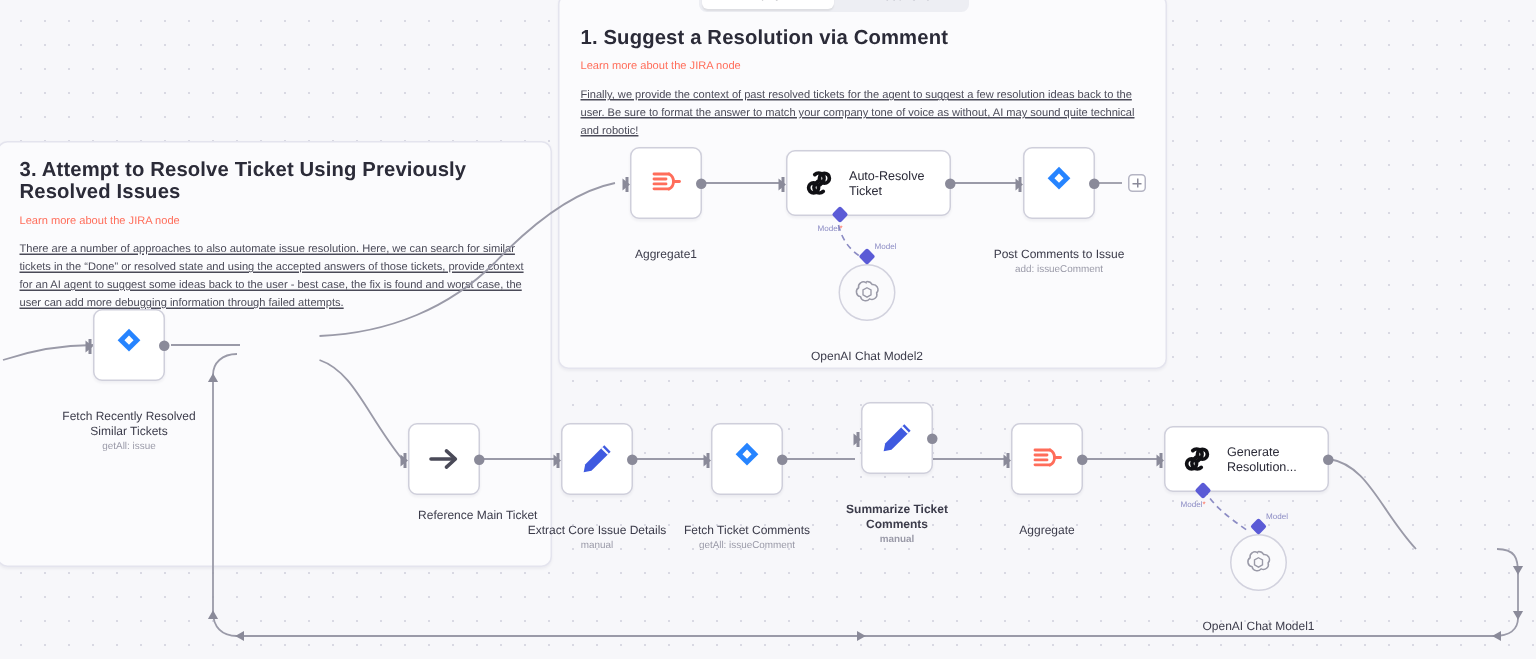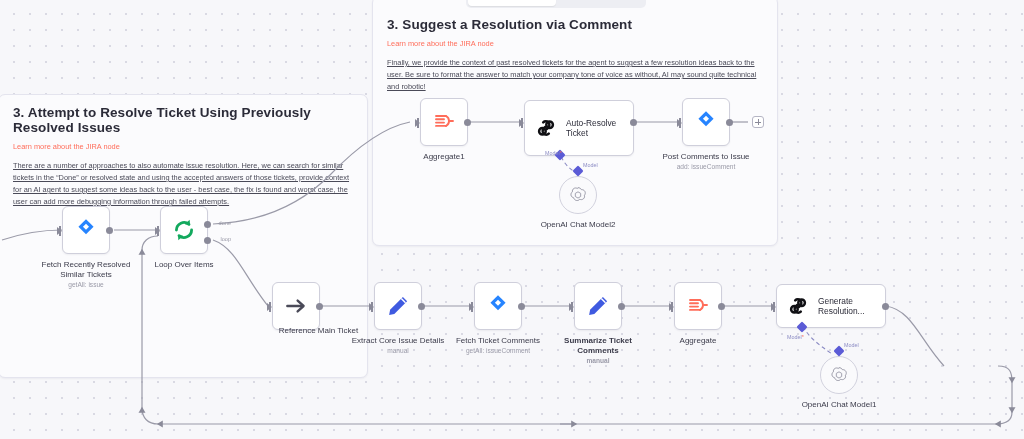--- a/index.html
+++ b/index.html
@@ -88,20 +88,21 @@
   .nbox.sq { width: 48px; height: 48px; }
   .nbox.wide { width: 108px; height: 44px; justify-content: flex-start; padding-left: 9px; gap: 8px; }
   .nlabel {
     position: absolute;
     left: 50%; transform: translateX(-50%);
     text-align: center;
     white-space: nowrap;
     font-size: 8px;
     color: #3b3b4a;
     line-height: 1.28;
+    margin-top: 13px;
   }
   .nlabel.wrap { white-space: normal; width: 96px; }
   .nsub {
     display: block;
     font-size: 6.6px;
     color: #9a9aa8;
     margin-top: 1px;
   }
   .wide-title { font-size: 8.4px; color: #2b2b38; line-height: 1.25; width: 58px; }
 
@@ -177,21 +178,21 @@
 <div id="canvas">
 
   <div class="sticky" id="sticky3" style="left:-2px; top:94px; width:370px; height:284px;">
     <h2>3. Attempt to Resolve Ticket Using Previously Resolved Issues</h2>
     <a class="link" href="#">Learn more about the JIRA node</a>
     <p>There are a number of approaches to also automate issue resolution. Here, we can search for similar tickets in the “Done” or resolved state and using the accepted answers of those tickets, provide context for an AI agent to suggest some ideas back to the user - best case, the fix is found and worst case, the user can add more debugging information through failed attempts.</p>
   </div>
 
   <div class="sticky" id="sticky4" style="left:372px; top:-4px; width:406px; height:250px;">
     <div style="height:10px"></div>
-    <h2>3. Suggest a Resolution via Comment</h2>
+    <h2>1. Suggest a Resolution via Comment</h2>
     <a class="link" href="#">Learn more about the JIRA node</a>
     <p>Finally, we provide the context of past resolved tickets for the agent to suggest a few resolution ideas back to the user. Be sure to format the answer to match your company tone of voice as without, AI may sound quite technical and robotic!</p>
   </div>
 
   <div id="tabbar">
     <div class="tab active">Editor</div>
     <div class="tab">Executions</div>
   </div>
 
   <svg id="wires" viewBox="0 0 1024 439">
@@ -249,38 +250,20 @@
       <span class="ep-in" style="left:-6px; top:20px;"></span>
       <span class="ep-out" style="right:-4px; top:20px;"></span>
     </div>
     <div class="nlabel wrap" style="top:54px;">
       <span>Fetch Recently Resolved
 Similar Tickets</span>
       <span class="nsub">getAll: issue</span>
     </div>
   </div>
 
-  <div class="node" style="left:160px; top:206px;">
-    <div class="nbox sq">
-      <svg class="ico" width="26" height="26" viewBox="0 0 24 24">
-        <path d="M5 12a7 7 0 0 1 11.6-5.2" fill="none" stroke="#13a95e" stroke-width="2.6" stroke-linecap="round"></path>
-        <path d="M19 12a7 7 0 0 1-11.6 5.2" fill="none" stroke="#13a95e" stroke-width="2.6" stroke-linecap="round"></path>
-        <path d="M17.2 2.6 L17.6 7.6 L12.8 6.6 Z" fill="#13a95e"></path>
-        <path d="M6.8 21.4 L6.4 16.4 L11.2 17.4 Z" fill="#13a95e"></path>
-      </svg>
-      <span class="ep-in" style="left:-6px; top:20px;"></span>
-      <span class="ep-out" style="right:-4px; top:14px;"></span>
-      <span class="ep-out" style="right:-4px; top:30px;"></span>
-      <span class="eplabel" style="right:-24px; top:13px;">done</span>
-      <span class="eplabel" style="right:-24px; top:29px;">loop</span>
-    </div>
-    <div class="nlabel" style="top:54px;">
-      <span>Loop Over Items</span>
-    </div>
-  </div>
 
   <div class="node" style="left:420px; top:98px;">
     <div class="nbox sq">
       <svg class="ico" width="24" height="24" viewBox="0 0 24 24">
         <g stroke="#ff6d5a" stroke-width="1.9" stroke-linecap="round">
           <line x1="4" y1="6" x2="14" y2="6"></line>
           <line x1="4" y1="9.3" x2="12" y2="9.3"></line>
           <line x1="4" y1="12.6" x2="12" y2="12.6"></line>
           <line x1="4" y1="15.9" x2="14" y2="15.9"></line>
           <path d="M14 6 C 18 8, 18 14, 14 16" fill="none"></path>
@@ -289,21 +272,21 @@
       </svg>
       <span class="ep-in" style="left:-6px; top:20px;"></span>
       <span class="ep-out" style="right:-4px; top:20px;"></span>
     </div>
     <div class="nlabel" style="top:54px;">
       <span>Aggregate1</span>
     </div>
   </div>
 
   <div class="node" style="left:524px; top:100px;">
-    <div class="nbox wide" style="width:110px; height:56px;">
+    <div class="nbox wide" style="width:110px; height:44px;">
       <svg class="ico" width="24" height="24" viewBox="0 0 24 24">
         <path d="M9.2 6.4a3.6 3.6 0 0 1 5.1 5.1l-1.6 1.6" fill="none" stroke="#101014" stroke-width="2.5" stroke-linecap="round"></path>
         <path d="M14.8 17.6a3.6 3.6 0 0 1-5.1-5.1l1.6-1.6" fill="none" stroke="#101014" stroke-width="2.5" stroke-linecap="round"></path>
         <circle cx="8.4" cy="15.2" r="3.3" fill="none" stroke="#101014" stroke-width="2.5"></circle>
         <circle cx="15.6" cy="8.8" r="3.3" fill="none" stroke="#101014" stroke-width="2.5"></circle>
       </svg>
       <span class="wide-title">Auto-Resolve Ticket</span>
       <span class="ep-in" style="left:-6px; top:18px;"></span>
       <span class="ep-out" style="right:-4px; top:18px;"></span>
       <span class="diamond-port" style="left:31px; bottom:-4px;"></span>
@@ -381,21 +364,21 @@
       </svg>
       <span class="ep-in" style="left:-6px; top:20px;"></span>
       <span class="ep-out" style="right:-4px; top:20px;"></span>
     </div>
     <div class="nlabel" style="top:54px;">
       <span>Fetch Ticket Comments</span>
       <span class="nsub">getAll: issueComment</span>
     </div>
   </div>
 
-  <div class="node" style="left:574px; top:282px;font-weight:bold;">
+  <div class="node" style="left:574px; top:268px;font-weight:bold;">
     <div class="nbox sq">
       <svg class="ico" width="26" height="26" viewBox="0 0 24 24">
         <path d="M16.5 3.6 L20.4 7.5 L8.6 19.3 L3.8 20.2 L4.7 15.4 Z" fill="#3f5ae0"></path>
         <path d="M15 5.1 L18.9 9" stroke="#ffffff" stroke-width="1.3"></path>
       </svg>
       <span class="ep-in" style="left:-6px; top:20px;"></span>
       <span class="ep-out" style="right:-4px; top:20px;"></span>
     </div>
     <div class="nlabel wrap" style="top:54px;">
       <span>Summarize Ticket

